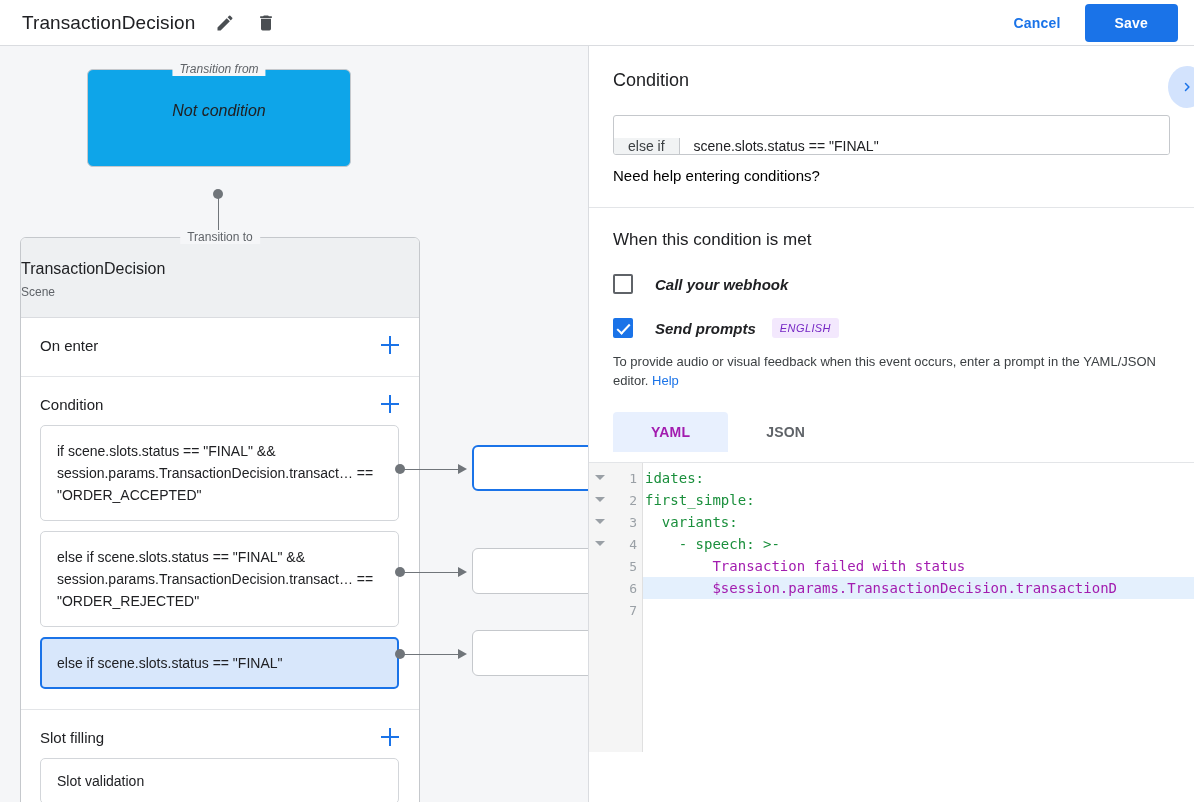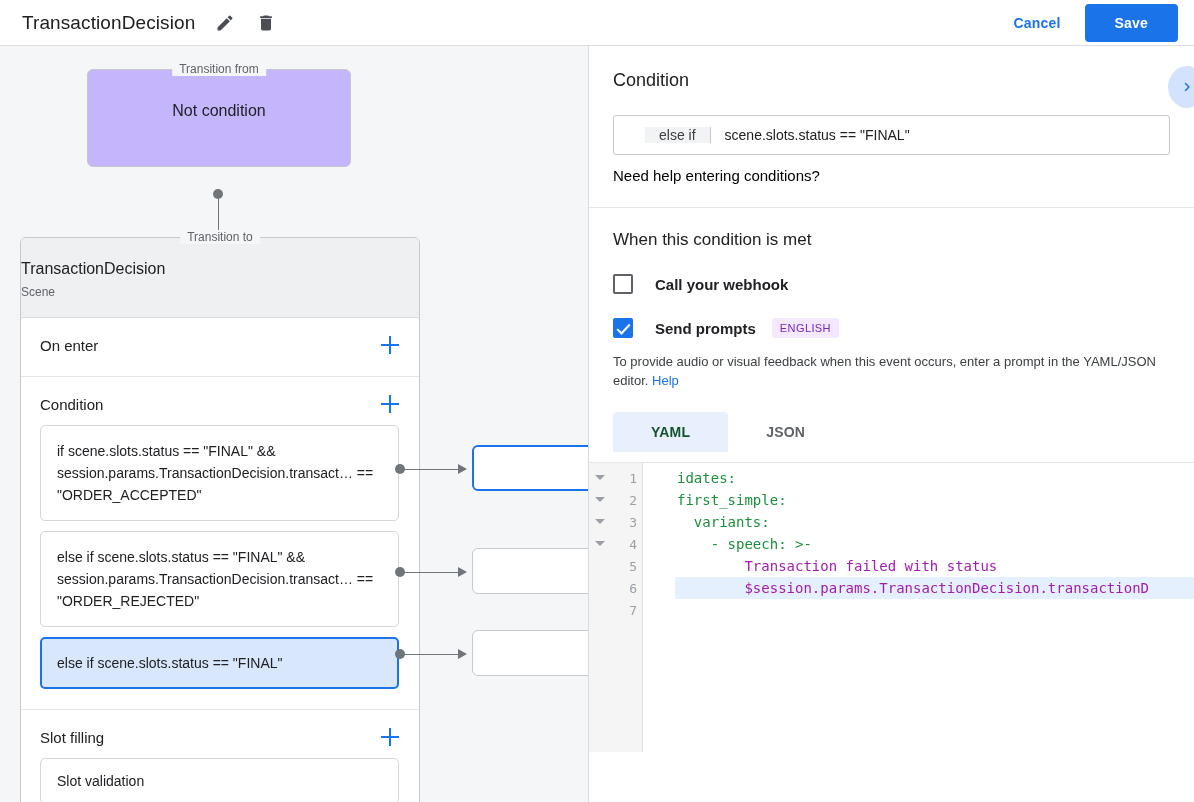--- a/index.html
+++ b/index.html
@@ -55,21 +55,22 @@
     position: absolute; top: 46px; left: 0; width: 588px; height: 756px;
     background: #f5f6f8;
     overflow: hidden;
   }
 
   
   .fieldbox {
     position: absolute;
     border: 1px solid #c5c8cc;
     border-radius: 6px;
-    background: #c4b5fd;
+    background: #0ea5e9;
+    font-style: italic;
   }
   .fieldbox .legend {
     position: absolute;
     top: -8px; left: 50%; transform: translateX(-50%);
     background: #f5f6f8;
     padding: 0 7px;
     font-size: 12px;
     color: #5f6368;
     white-space: nowrap;
   }
@@ -201,27 +202,26 @@
   .panel-title { font-size: 18px; color: #202124; }
   .collapse-btn {
     position: absolute; right: -12px; top: 20px;
     width: 38px; height: 42px;
     background: #d3e3fd;
     border: none; padding: 0; cursor: pointer;
     border-radius: 50%;
     display: flex; align-items: center; justify-content: center;
   }
   .cond-field {
-    display: flex; align-items: center;
+    display: flex; align-items: flex-end;
     border: 1px solid #c5c8cc;
     border-radius: 3px;
     height: 40px;
     margin-top: 24px;
     overflow: hidden;
-    padding-left: 31px;
   }
   .cond-prefix {
     background: #f1f3f4;
     border-right: 1px solid #c5c8cc;
     display: flex; align-items: center;
     padding: 0 14px;
     font-size: 14px; color: #3c4043;
     white-space: nowrap;
   }
   .cond-input {
@@ -233,21 +233,21 @@
   }
   .help-link {
     display: inline-block; margin-top: 12px;
     font-size: 15px; color: #000000; text-decoration: none; cursor: pointer;
   }
   .panel-divider { height: 1px; background: #e3e5e8; margin: 0; }
 
   .panel-body { padding: 22px 24px 0 24px; }
   .section-title { font-size: 17px; color: #202124; }
 
-  .check-row { display: flex; align-items: center; margin-top: 24px; }
+  .check-row { display: flex; align-items: center; margin-top: 24px; font-style: italic; }
   .checkbox {
     width: 20px; height: 20px; border: 2px solid #5f6368;
     border-radius: 2px; background: #ffffff; cursor: pointer;
     flex-shrink: 0; position: relative;
   }
   .checkbox.checked { background: #1a73e8; border-color: #1a73e8; }
   .checkbox.checked::after {
     content: ""; position: absolute;
     left: 5px; top: 1px; width: 5px; height: 11px;
     border: solid #ffffff; border-width: 0 2px 2px 0;
@@ -265,21 +265,21 @@
     max-width: 560px;
   }
   .hint a { color: #1a73e8; text-decoration: none; cursor: pointer; }
 
   .tabs { display: flex; margin-top: 22px; }
   .tab {
     padding: 12px 38px; font-size: 14px; font-weight: bold;
     color: #5f6368; cursor: pointer; border: none; background: transparent;
     border-radius: 4px 4px 0 0; letter-spacing: .2px;
   }
-  .tab.active { color: #14532d; background: #e8f0fe; }
+  .tab.active { color: #a21caf; background: #e8f0fe; }
 
   
   .editor {
     margin-top: 10px;
     border-top: 1px solid #e3e5e8;
     display: flex;
     height: 290px;
     font-family: "DejaVu Sans Mono", monospace;
     font-size: 14px;
     background: #ffffff;
@@ -298,21 +298,21 @@
   }
   .fold {
     position: absolute; left: 6px; top: 8px;
     width: 0; height: 0;
     border-left: 5px solid transparent;
     border-right: 5px solid transparent;
     border-top: 5px solid #9aa0a6;
     cursor: pointer;
   }
   .code {
-    flex: 1; padding-top: 4px; overflow: hidden; position: relative; margin-left: 32px;
+    flex: 1; padding-top: 4px; overflow: hidden; position: relative;
   }
   .code-row {
     height: 22px; line-height: 22px;
     white-space: pre; color: #202124;
     padding-left: 2px;
   }
   .code-row.hl { background: #e4f0fd; }
   .yaml-key { color: #1a8f3c; }
   .yaml-plain { color: #a21caf; }
 </style>

